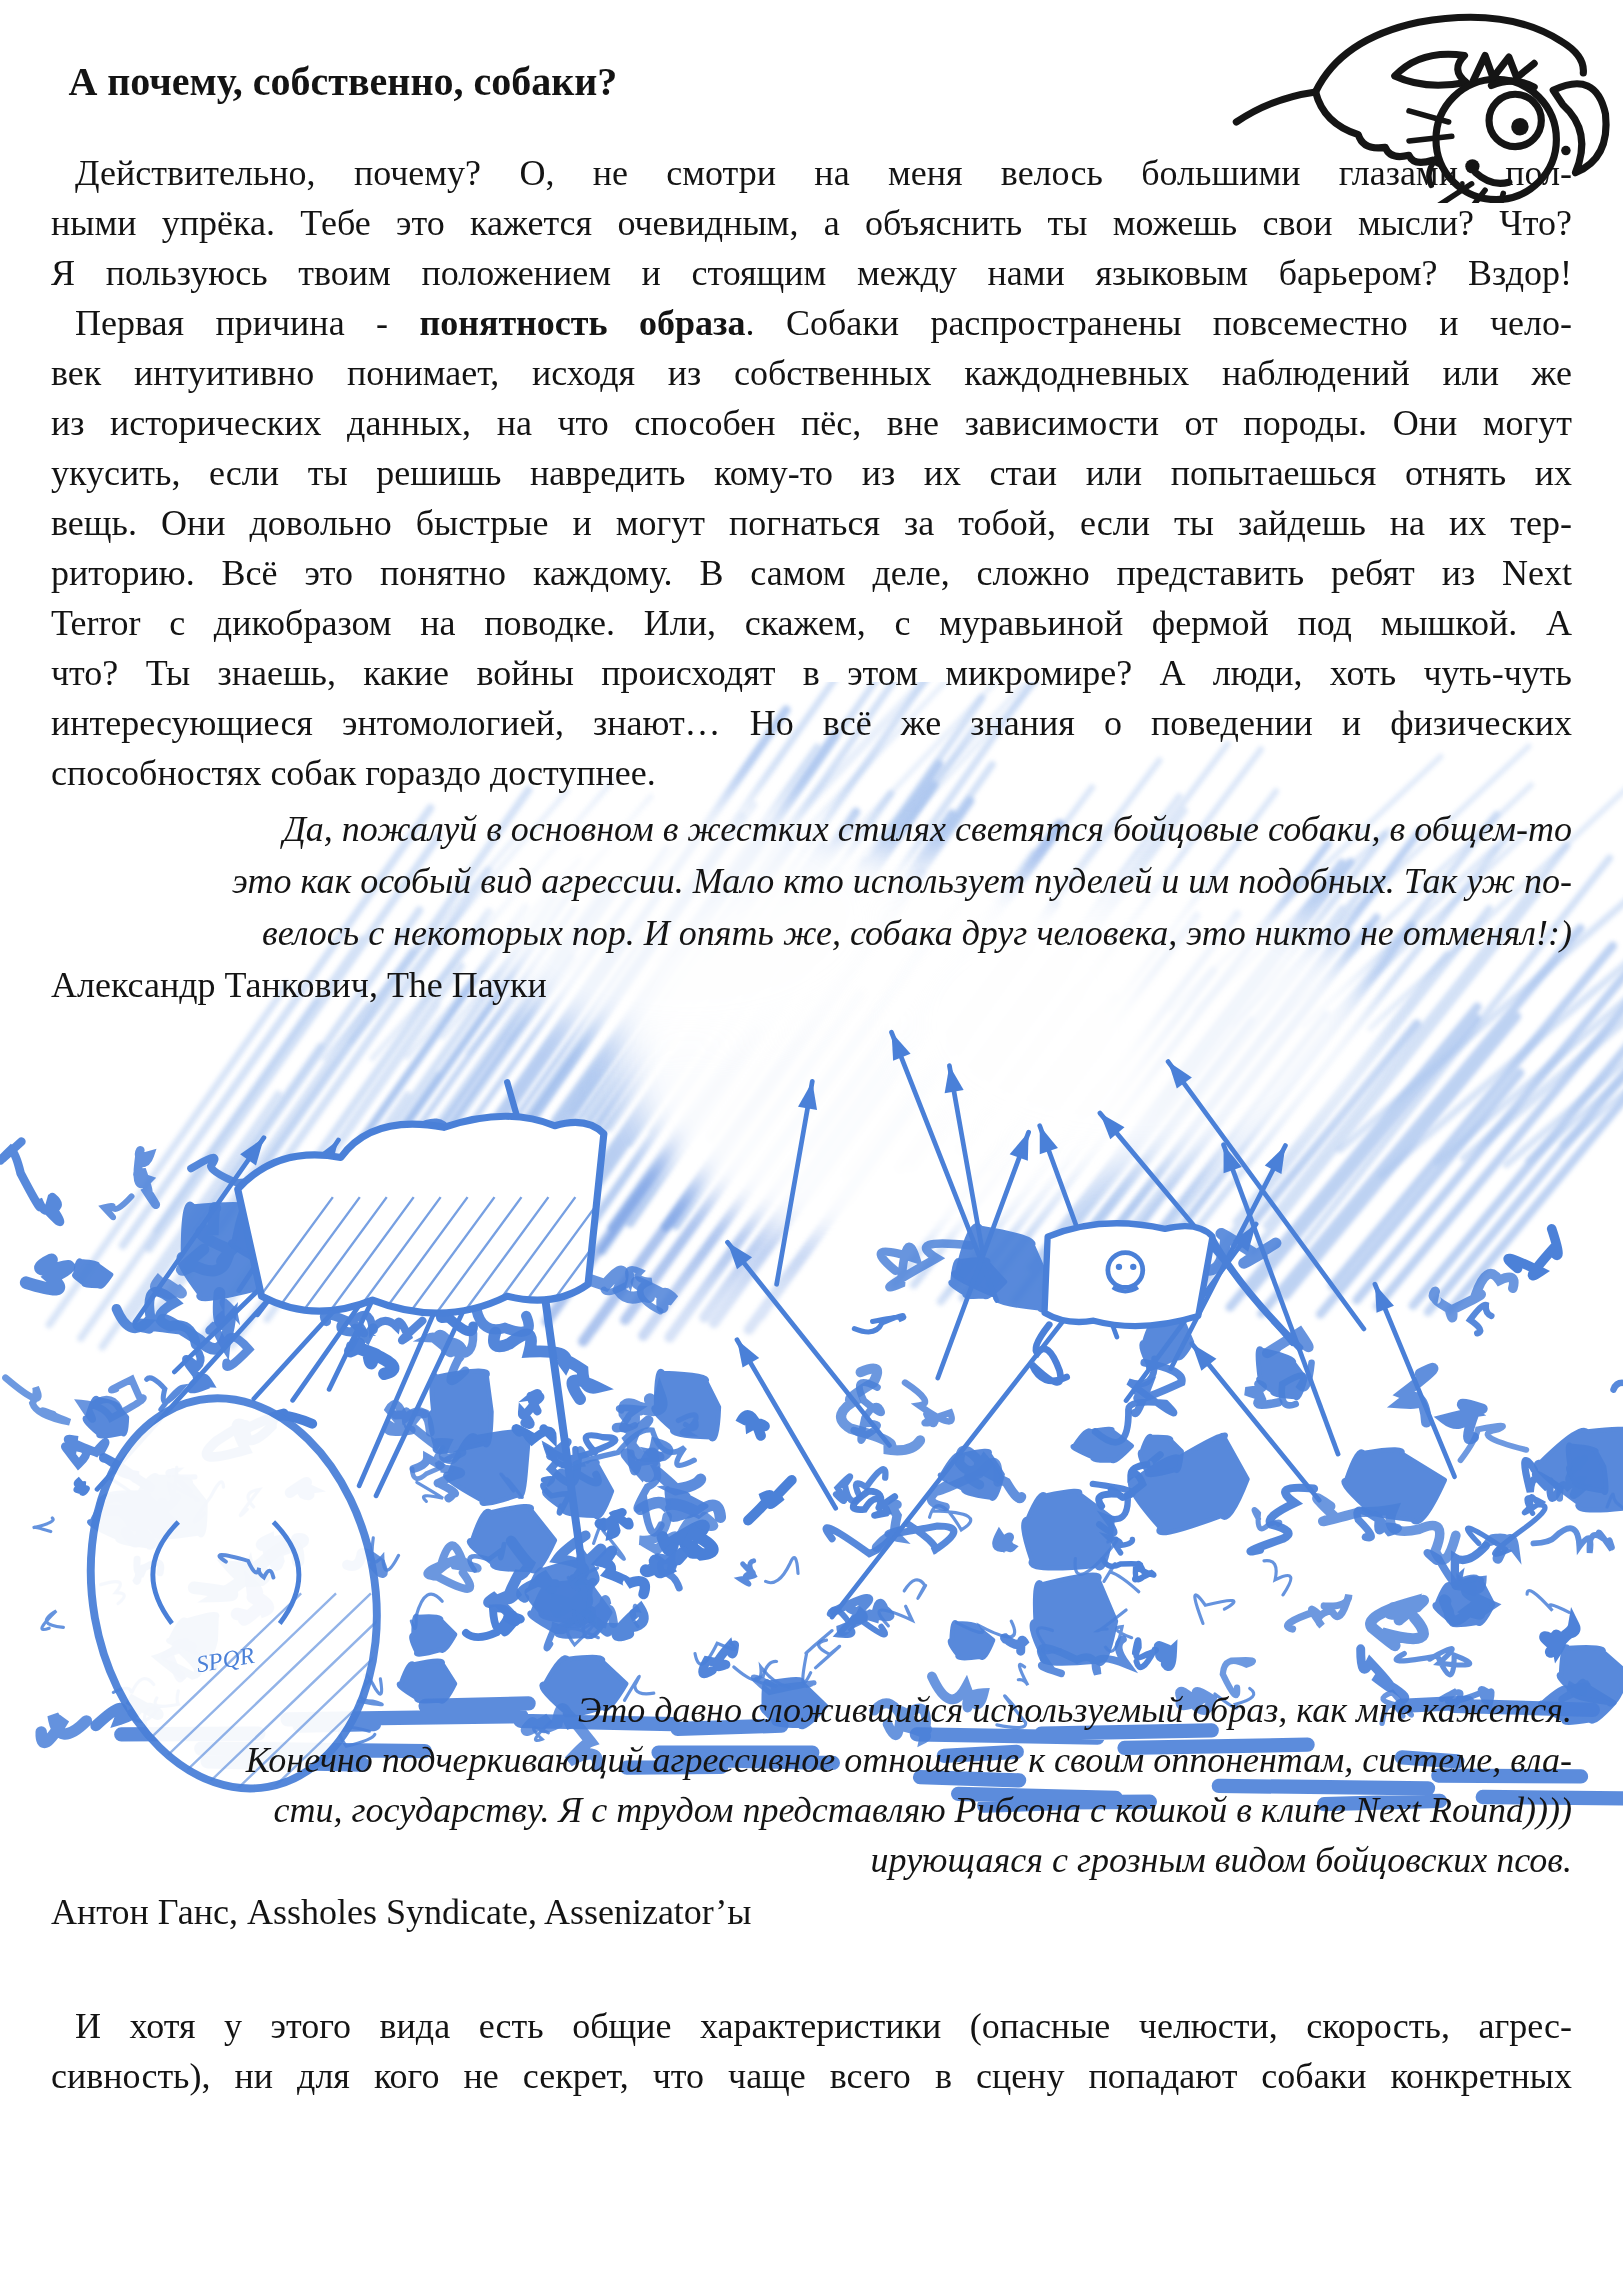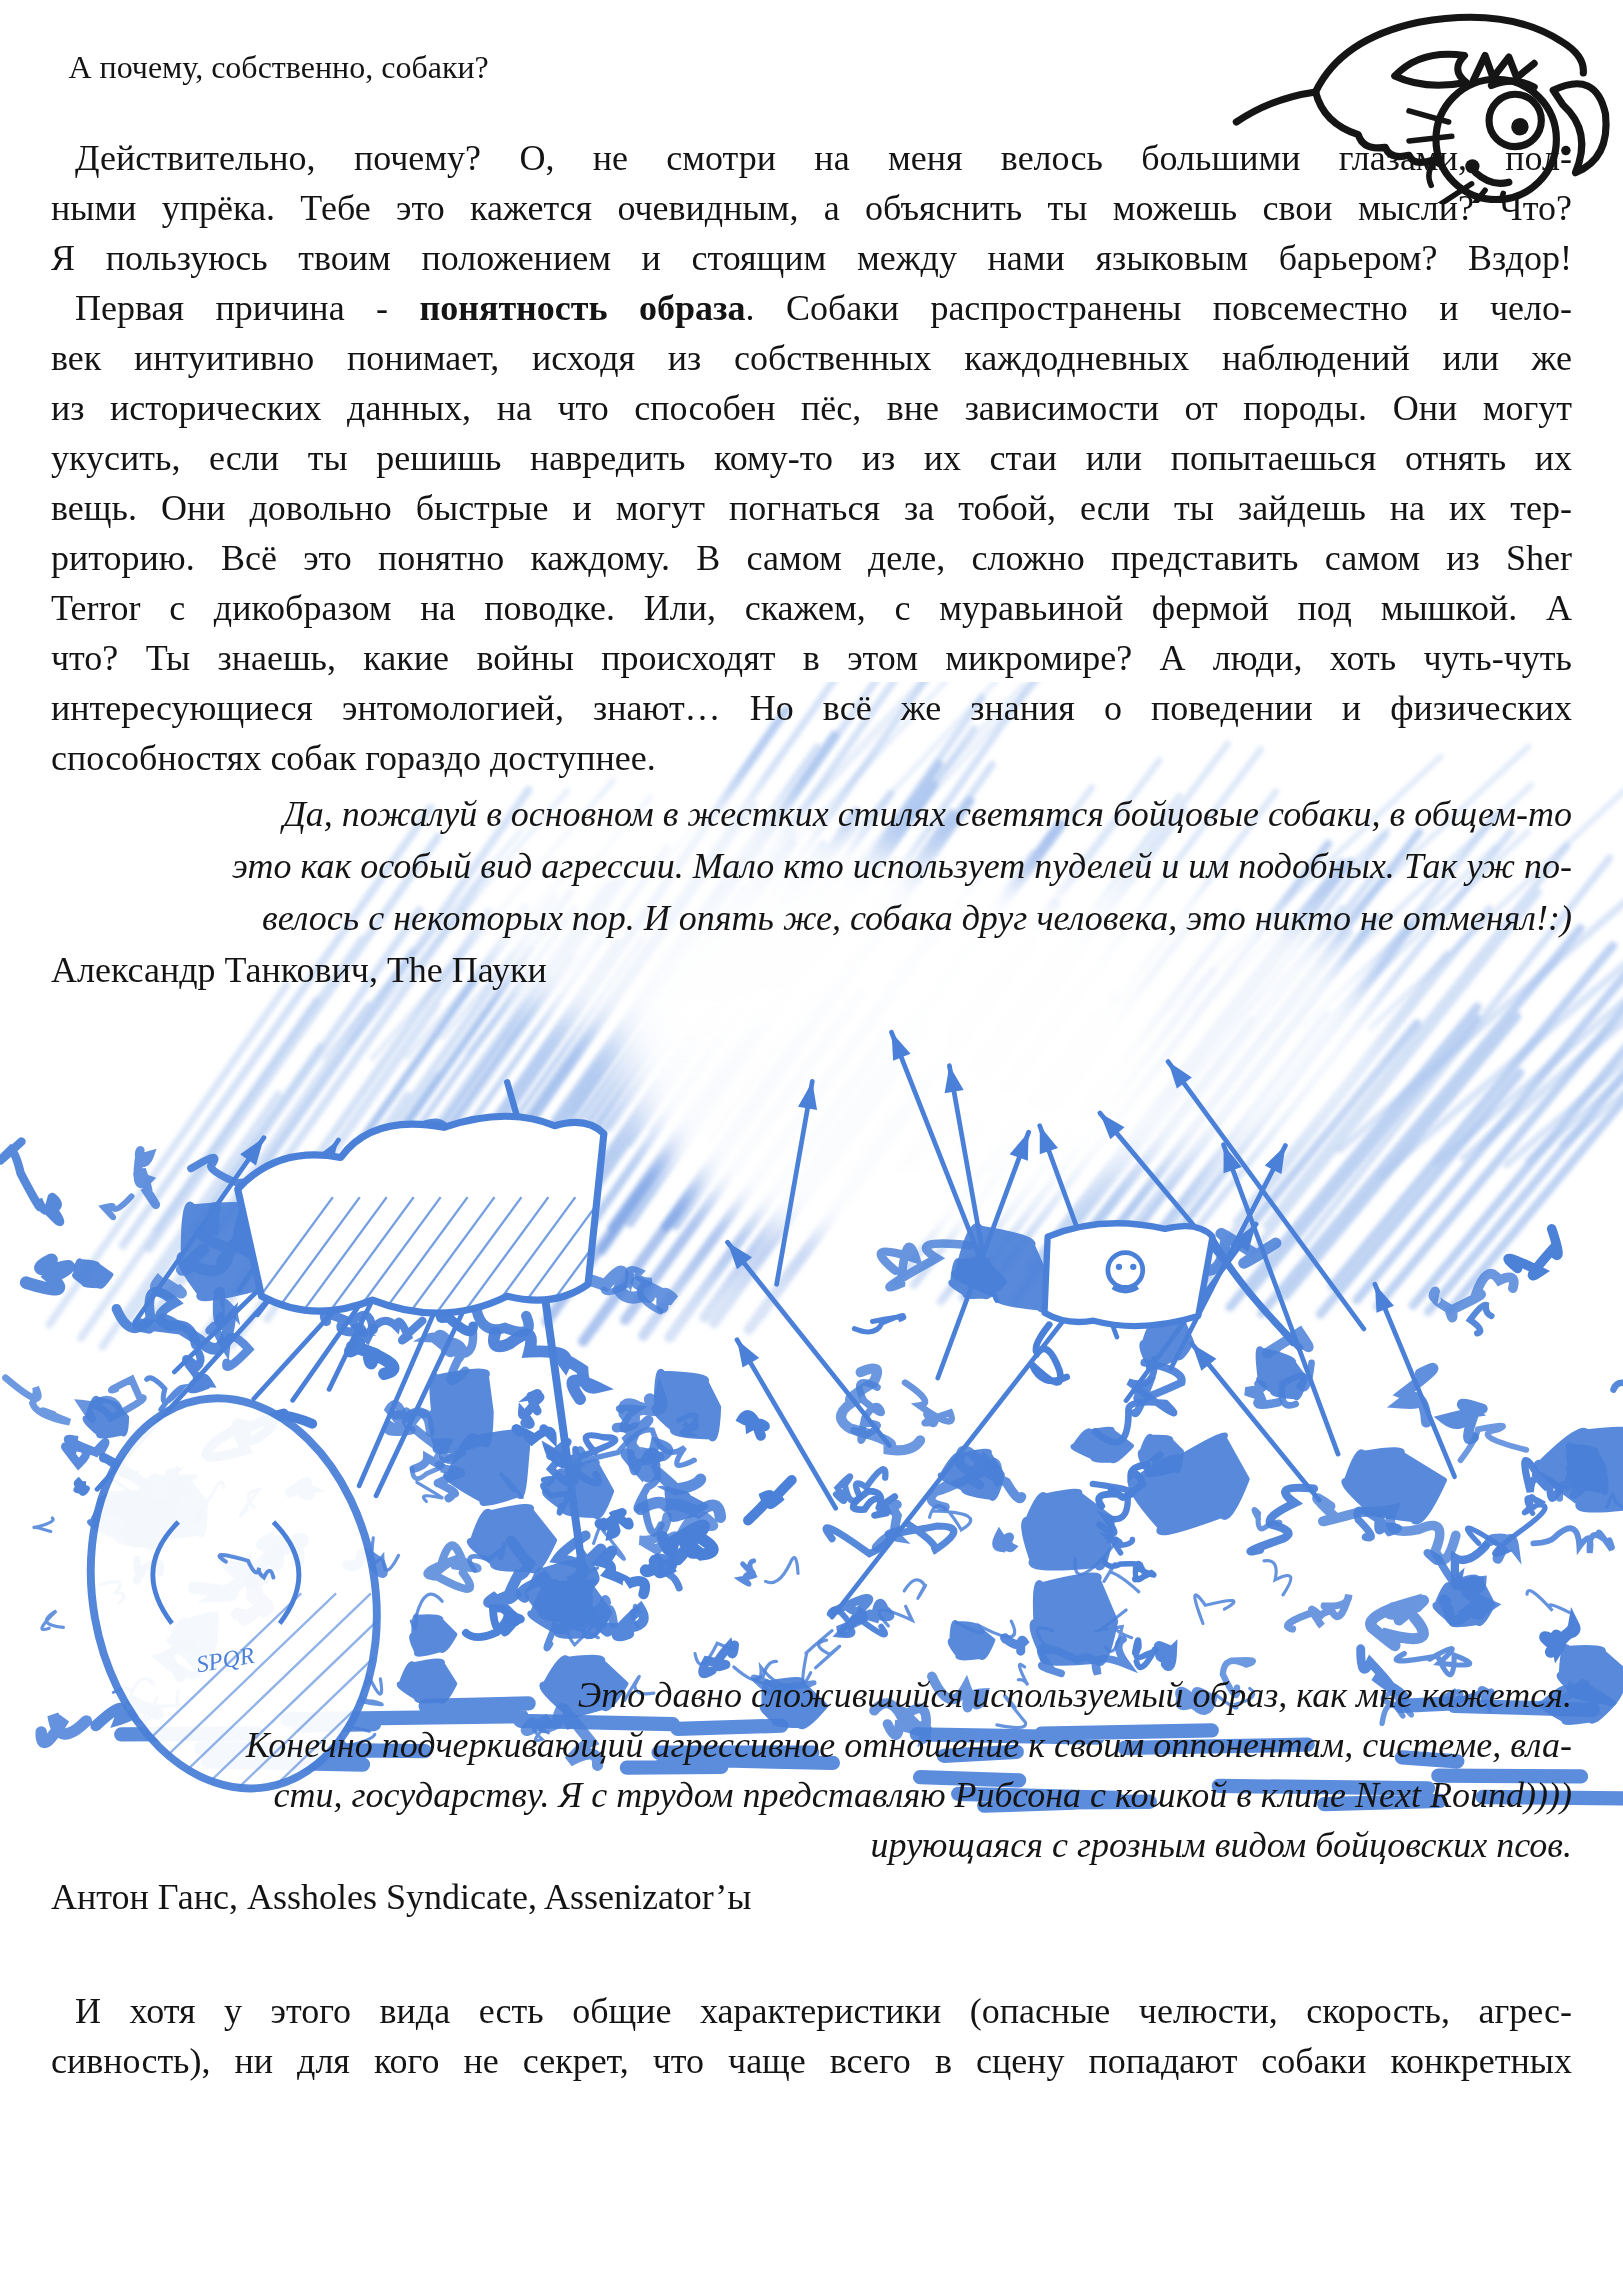--- a/index.html
+++ b/index.html
@@ -1,21 +1,21 @@
 <!DOCTYPE html>
 <html style="font-size:12.7px"><head>
 <meta charset="utf-8">
 <style>
   html,body{margin:0;padding:0;background:#888;}
   .page{
     position:relative;width:1623px;height:2295px;background:#ffffff;
     font-family:"Liberation Serif","DejaVu Serif",serif;color:#141414;overflow:hidden;
   }
   .txt{position:relative;z-index:2;margin-left:51px;margin-right:51px;}
-  .h1{margin-top:42px;font-size:32px;line-height:50px;text-indent:17.4px;}
+  .h1{margin-top:57px;font-size:40px;line-height:50px;text-indent:17.4px;font-weight:bold;}
   .para{font-size:36px;line-height:50px;}
   .para .ln{text-align:justify;text-align-last:justify;}
   .para .ln:first-child{text-indent:24px;}
   .endshort .ln-last{text-align-last:left;}
   .p1{margin-top:41px;}
   .p3{margin-top:64px;}
   .quote{font-size:36px;line-height:52px;font-style:italic;}
   .q1{margin-top:4.8px;}
   .q2{line-height:50px;}
   .quote .ln{text-align:left;text-align-last:right;}
@@ -387,21 +387,21 @@
       <div class="ln ">Действительно, почему? О, не смотри на меня велось большими глазами, пол-</div>
       <div class="ln ">ными упрёка. Тебе это кажется очевидным, а объяснить ты можешь свои мысли? Что?</div>
       <div class="ln ln-last">Я пользуюсь твоим положением и стоящим между нами языковым барьером? Вздор!</div>
     </div>
   <div class="txt para endshort">
       <div class="ln ">Первая причина - <b>понятность образа</b>. Собаки распространены повсеместно и чело-</div>
       <div class="ln ">век интуитивно понимает, исходя из собственных каждодневных наблюдений или же</div>
       <div class="ln ">из исторических данных, на что способен пёс, вне зависимости от породы. Они могут</div>
       <div class="ln ">укусить, если ты решишь навредить кому-то из их стаи или попытаешься отнять их</div>
       <div class="ln ">вещь. Они довольно быстрые и могут погнаться за тобой, если ты зайдешь на их тер-</div>
-      <div class="ln ">риторию. Всё это понятно каждому. В самом деле, сложно представить самом из Sher</div>
+      <div class="ln ">риторию. Всё это понятно каждому. В самом деле, сложно представить ребят из Next</div>
       <div class="ln ">Terror с дикобразом на поводке. Или, скажем, с муравьиной фермой под мышкой. А</div>
       <div class="ln ">что? Ты знаешь, какие войны происходят в этом микромире? А люди, хоть чуть-чуть</div>
       <div class="ln ">интересующиеся энтомологией, знают… Но всё же знания о поведении и физических</div>
       <div class="ln ln-last">способностях собак гораздо доступнее.</div>
     </div>
 
   <div class="txt quote q1">
       <div class="ln ">Да, пожалуй в основном в жестких стилях светятся бойцовые собаки, в общем-то</div>
       <div class="ln ">это как особый вид агрессии. Мало кто использует пуделей и им подобных. Так уж по-</div>
       <div class="ln ln-last">велось с некоторых пор. И опять же, собака друг человека, это никто не отменял!:)</div>

